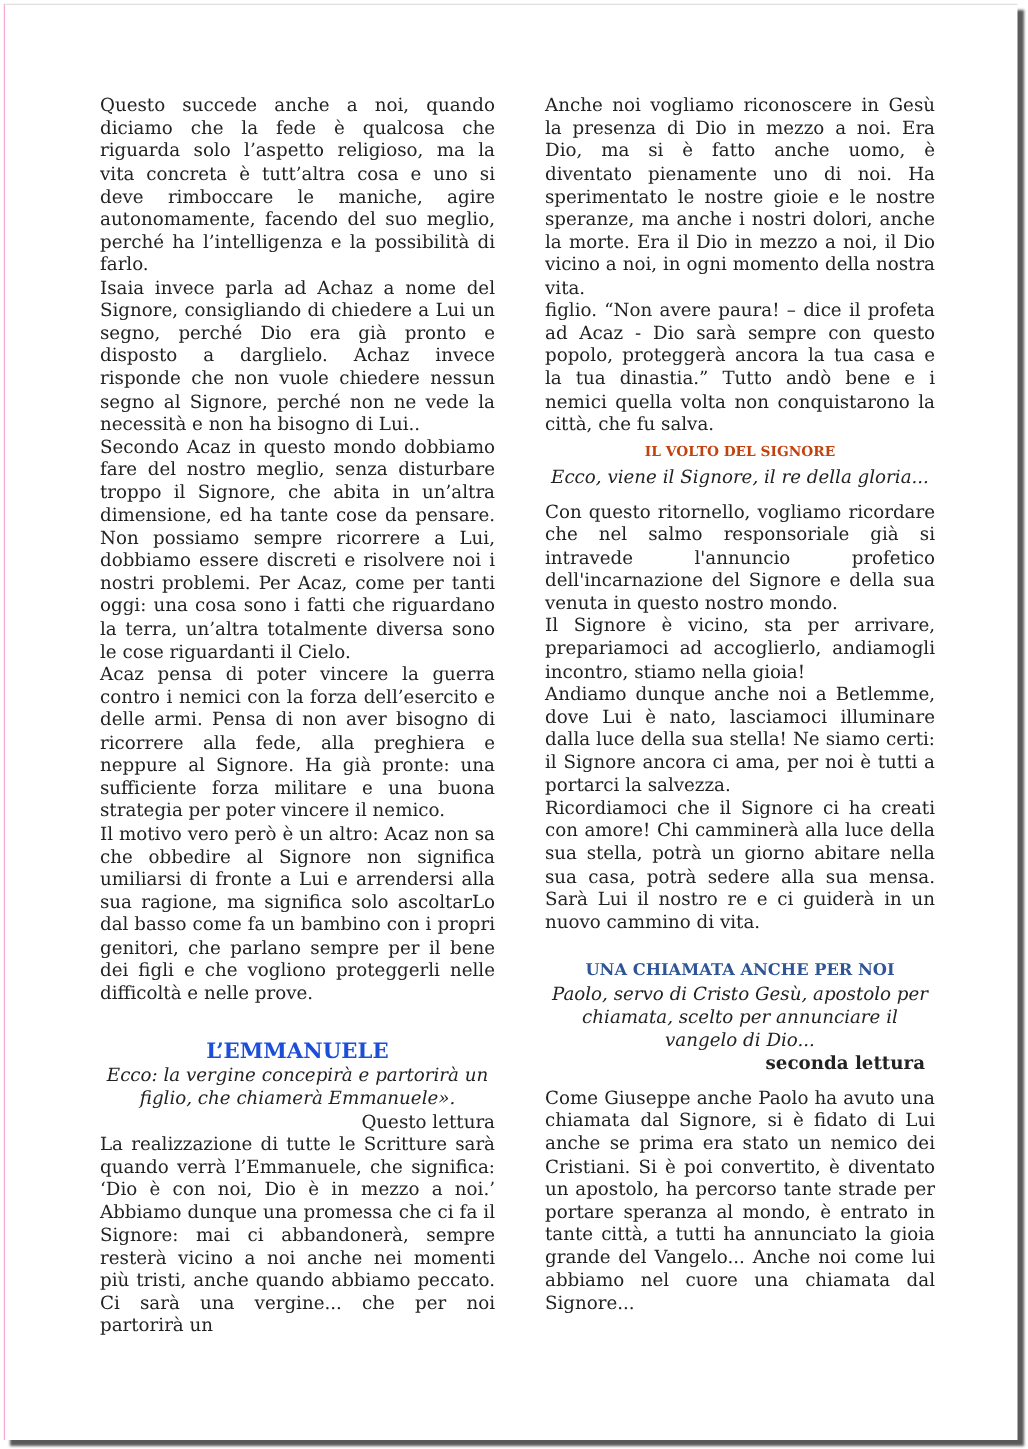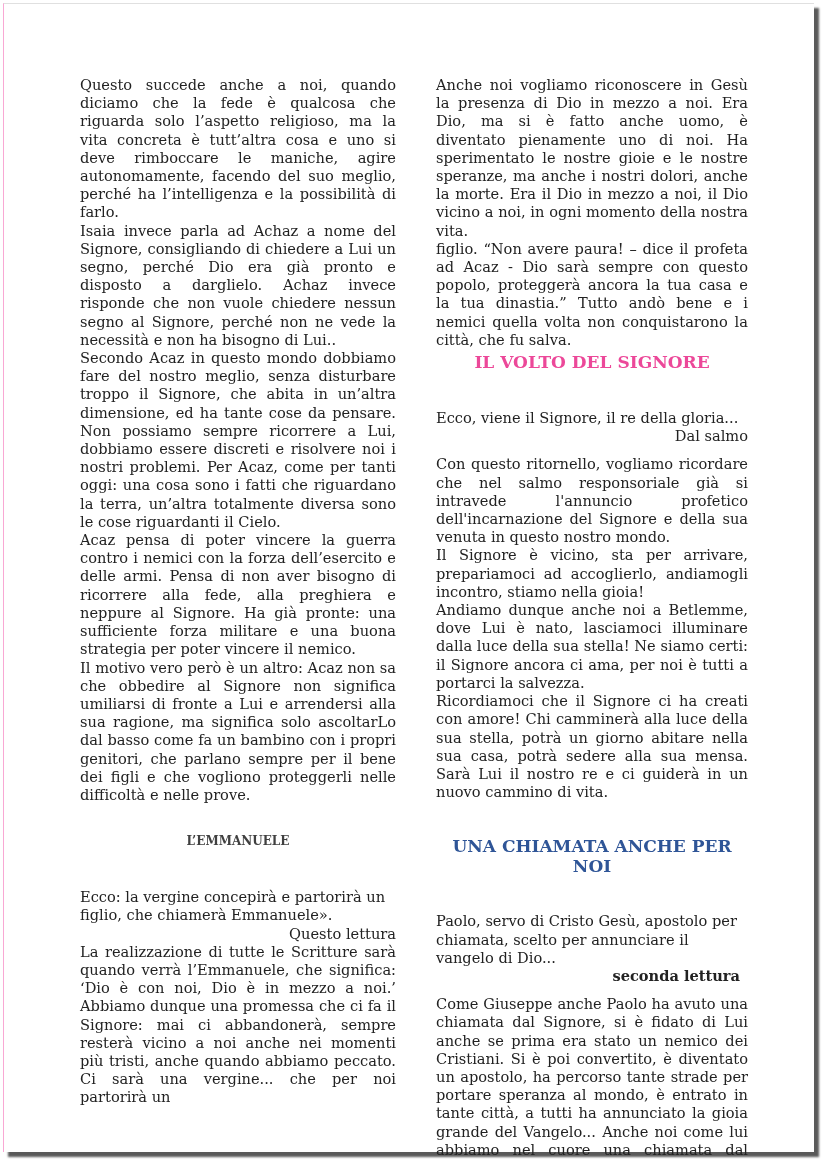--- a/index.html
+++ b/index.html
@@ -14,32 +14,32 @@
     position: absolute; top: 72px;
     font-family: "DejaVu Serif", "Liberation Serif", serif;
     font-size: 14.6px; line-height: 18.2px; color: #222;
     text-align: justify; hyphens: manual;
   }
   .col.left { left: 76px; width: 316px; }
   .col.right { left: 432px; width: 312px; }
   p { margin: 0; }
   .h-red-dark {
     font-family: "DejaVu Serif", "Liberation Serif", serif;
-    color: #404040; font-weight: bold; font-size: 12px; text-align: center;
+    color: #1d4ed8; font-weight: bold; font-size: 17px; text-align: center;
     margin: 0; line-height: 22px;
   }
   .h-red {
-    color: #ec4899; font-weight: bold; font-size: 17px; text-align: center;
+    color: #c2410c; font-weight: bold; font-size: 11px; text-align: center;
     margin: 0; line-height: 22px;
   }
   .h-blue {
-    color: #2f5597; font-weight: bold; font-size: 17px; text-align: center;
-    margin: 15px; line-height: 20px;
+    color: #2f5597; font-weight: bold; font-size: 13px; text-align: center;
+    margin: 0; line-height: 20px;
   }
-  .quote { text-align: left; margin-top: 36px; }
+  .quote { font-style: italic; text-align: center; }
   .source { text-align: right; }
   .source.bold { font-weight: bold; padding-right: 8px; }
   .gap-sm { height: 10px; }
   .gap-md { height: 20px; }
   .gap-lg { height: 26px; }
 </style>
 </head>
 <body>
 
 <div class="sheet">
@@ -61,21 +61,20 @@
     </div>
   </div>
 
   <div class="col right">
     <p>Anche noi vogliamo riconoscere in Gesù la presenza di Dio in mezzo a noi. Era Dio, ma si è fatto anche uomo, è diventato pienamente uno di noi. Ha sperimentato le nostre gioie e le nostre speranze, ma anche i nostri dolori, anche la morte. Era il Dio in mezzo a noi, il Dio vicino a noi, in ogni momento della nostra vita.</p>
     <p>figlio. “Non avere paura! – dice il profeta ad Acaz - Dio sarà sempre con questo popolo, proteggerà ancora la tua casa e la tua dinastia.”    Tutto andò bene e i nemici quella volta non conquistarono la città, che fu salva.</p>
 
     <div style="margin-top:2px;">
       <h2 class="h-red">IL VOLTO DEL SIGNORE</h2>
       <p class="quote">Ecco, viene il Signore, il re della gloria...</p>
-      <p class="source">Dal salmo</p>
       <div class="gap-sm"></div>
       <p>Con questo ritornello, vogliamo ricordare che nel salmo responsoriale già si intravede l'annuncio profetico dell'incarnazione del Signore e della sua venuta in questo nostro mondo.</p>
       <p>Il Signore è vicino, sta per arrivare, prepariamoci ad accoglierlo, andiamogli incontro, stiamo nella  gioia!</p>
       <p>Andiamo dunque anche noi a Betlemme, dove Lui è nato, lasciamoci illuminare dalla luce della sua stella! Ne siamo certi: il  Signore ancora ci ama, per noi è tutti a portarci la salvezza.</p>
       <p>Ricordiamoci che il Signore ci ha creati con amore! Chi  camminerà alla luce della sua stella, potrà un giorno abitare nella sua casa, potrà sedere alla sua mensa. Sarà Lui il nostro re e ci guiderà in un nuovo cammino di vita.</p>
     </div>
 
     <div class="gap-md"></div>
 
     <div>

